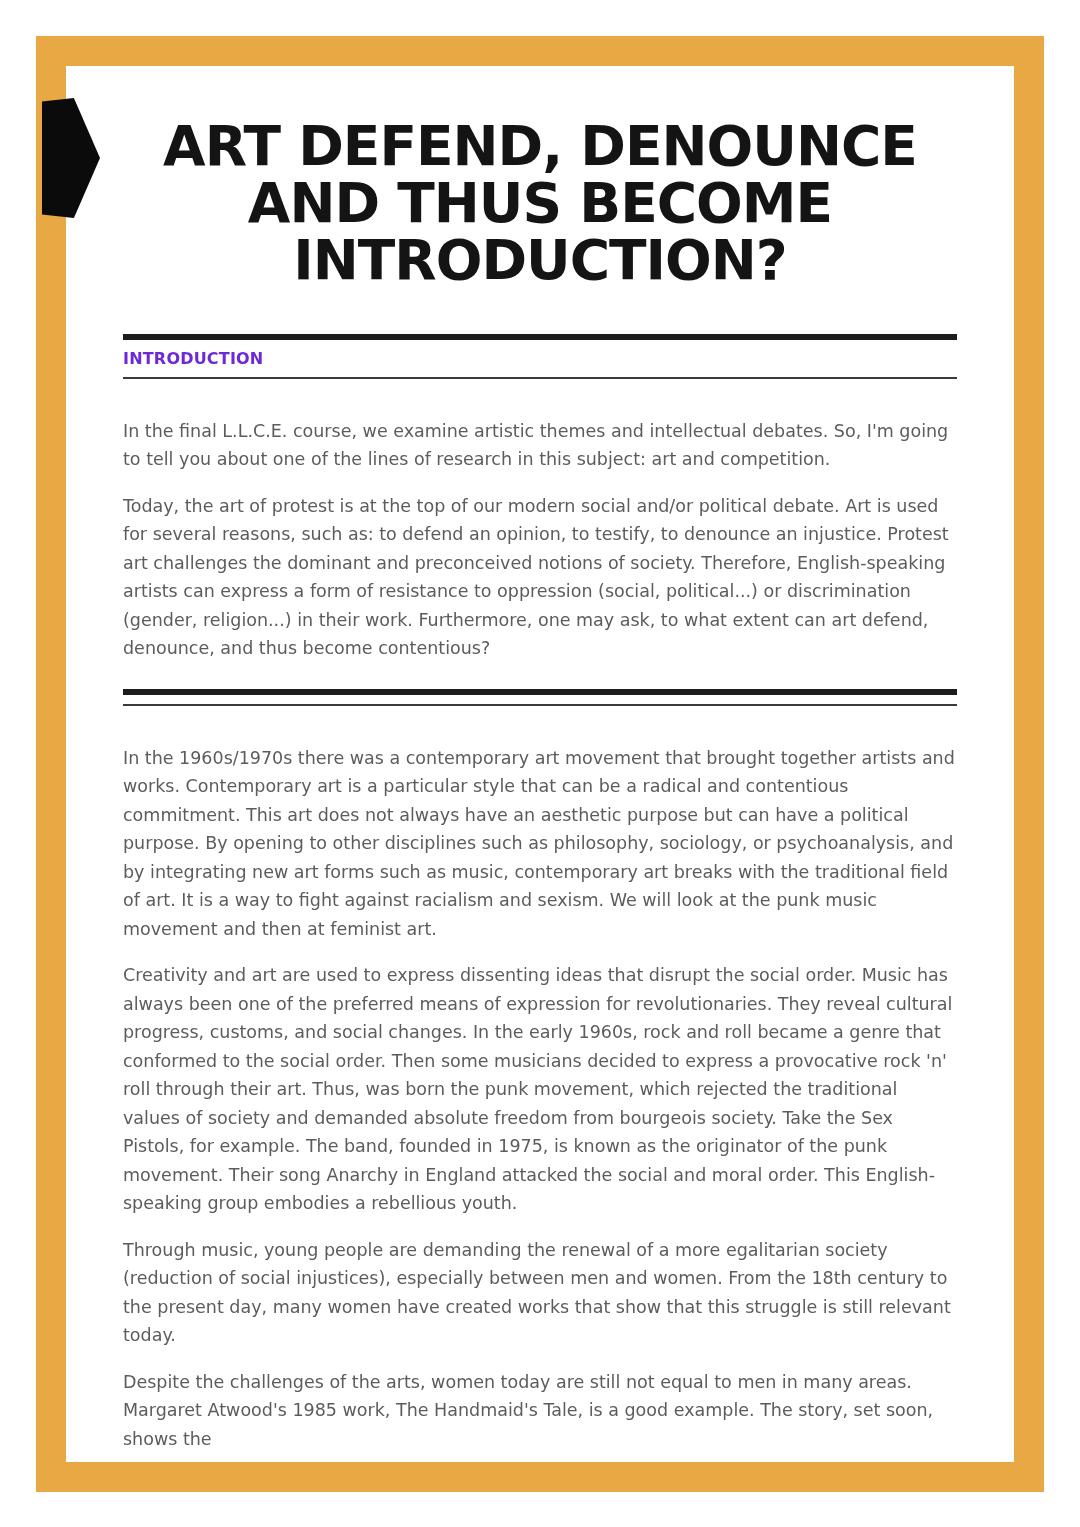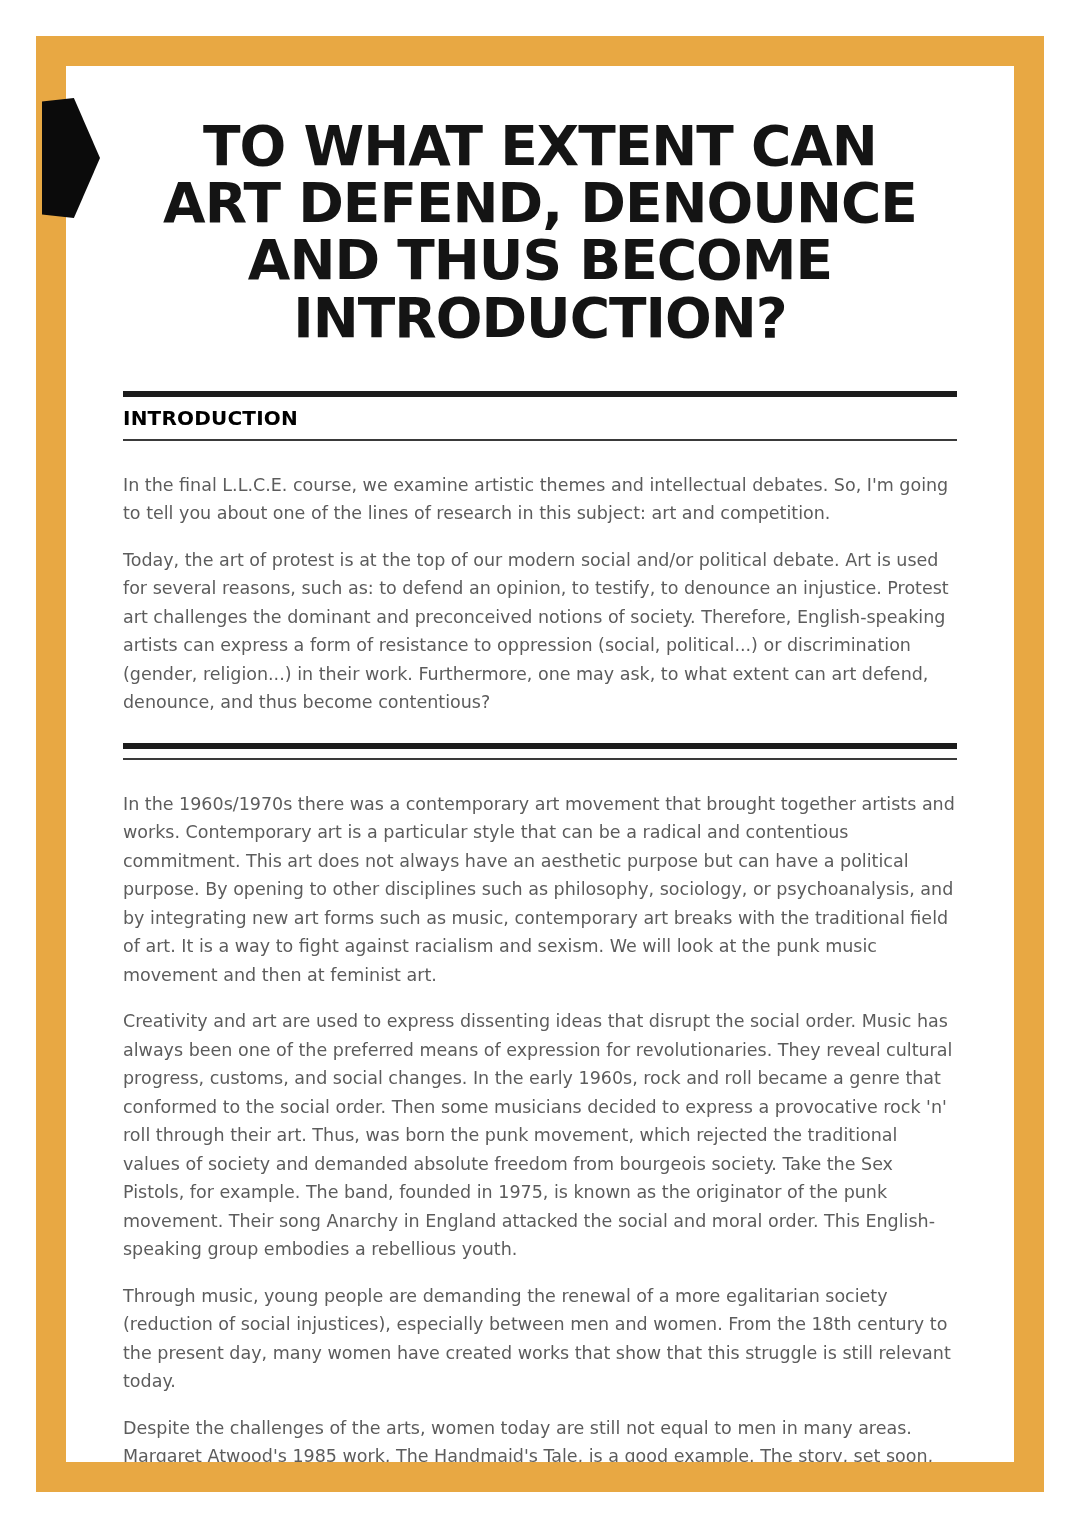--- a/index.html
+++ b/index.html
@@ -62,44 +62,43 @@
     background: var(--rule-thick);
     margin: 0 0 9px 0;
   }
   .rule-thin {
     height: 2px;
     background: var(--rule-thin);
     margin: 9px 0 0 0;
   }
   .section-heading {
     font-weight: bold;
-    font-size: 20px;
-    color: #000000;
+    font-size: 16px;
+    color: #6d28d9;
     letter-spacing: 0.2px;
     margin: 0;
   }
-  .section-body { padding-top: 16px; }
+  .section-body { padding-top: 24px; }
   .section-body p {
     font-size: 17.5px;
     line-height: 28.5px;
     color: var(--body);
     margin: 14px 0 18px 0;
     text-align: left;
   }
 </style>
 </head>
 <body>
 
 <div class="page-frame"></div>
 <div class="bookmark"></div>
 
 <div class="content">
 
   <h1 class="doc-title">
-    <div>TO WHAT EXTENT CAN</div>
     <div>ART DEFEND, DENOUNCE</div>
     <div>AND THUS BECOME</div>
     <div>INTRODUCTION?</div>
   </h1>
 
   <div class="section">
     <div class="rule-thick"></div>
     <h2 class="section-heading">INTRODUCTION</h2>
     <div class="rule-thin"></div>
     <div class="section-body">

